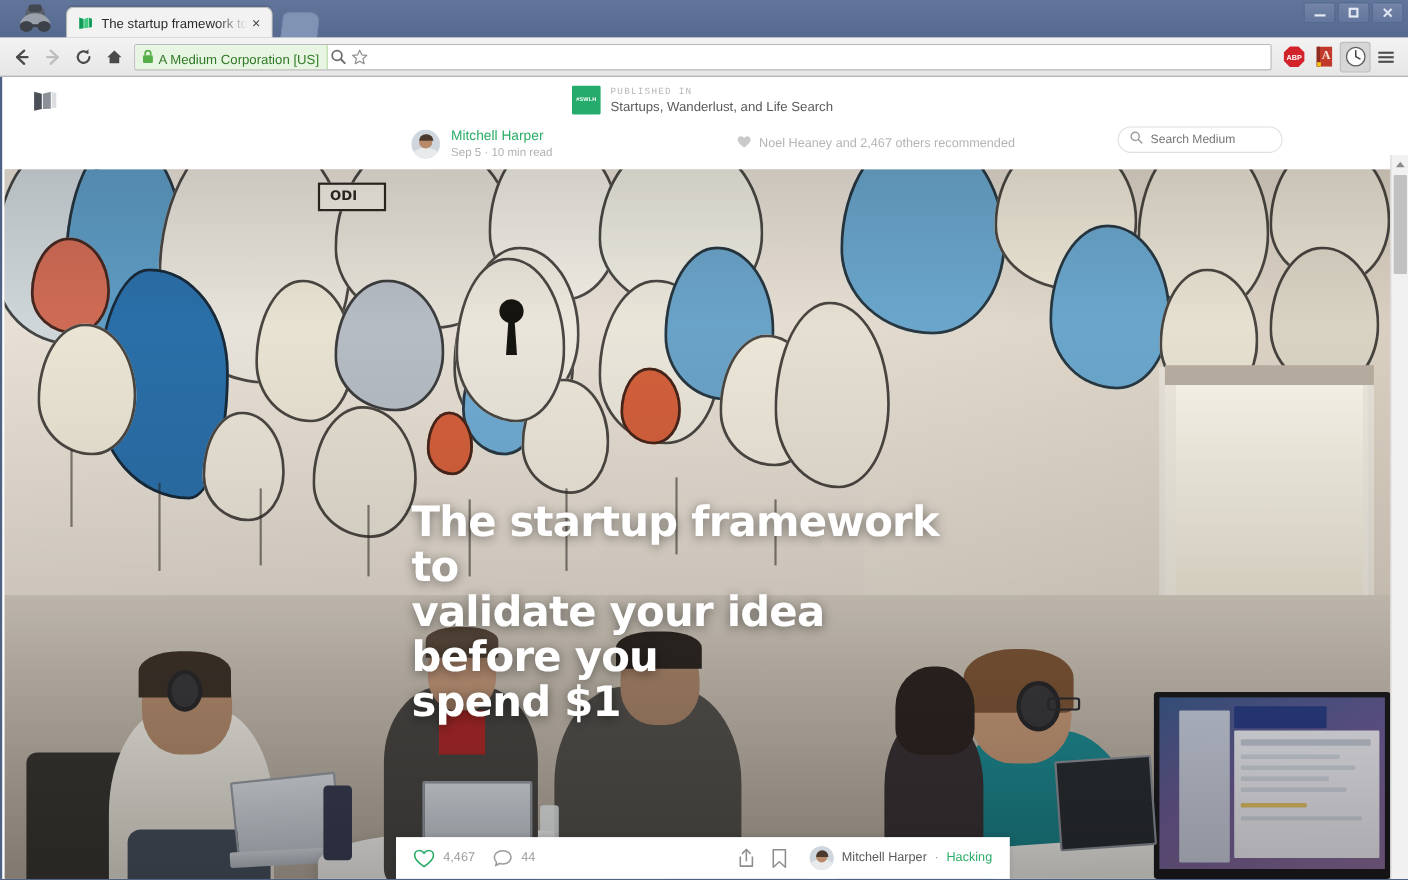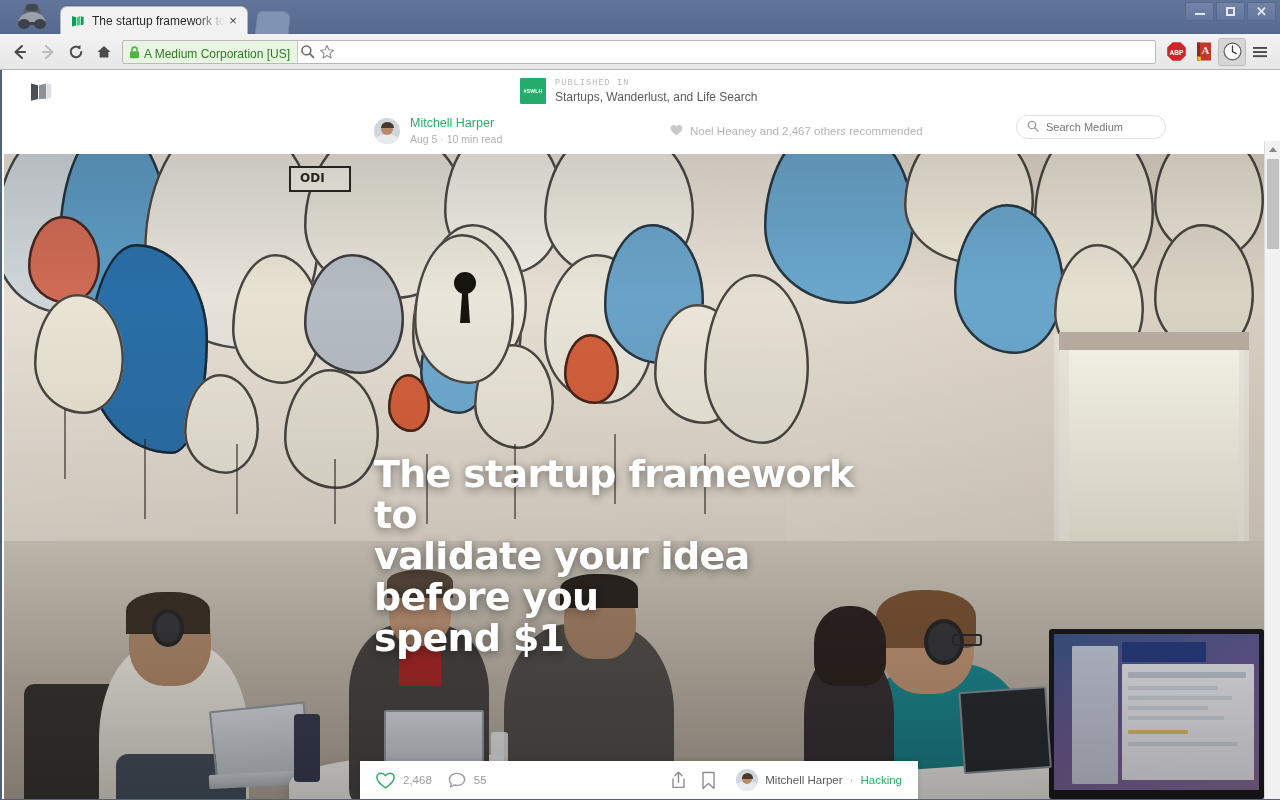--- a/index.html
+++ b/index.html
@@ -606,21 +606,21 @@
 
       <div id="byline-row">
         <div id="author-block">
           <span class="avatar">
             <span class="body"></span>
               <span class="face"></span>
               <span class="hair"></span>
           </span>
           <div>
             <div id="author-name">Mitchell Harper</div>
-            <div id="author-meta">Aug 5 · 10 min read</div>
+            <div id="author-meta">Sep 5 · 10 min read</div>
           </div>
         </div>
 
         <div id="recommend-block">
           <span>
             <svg width="13" height="12" viewBox="0 0 13 12">
                 <path d="M6.5 11.2 C2 8 0.6 5.8 0.6 3.9 C0.6 2.1 2 0.9 3.5 0.9 C4.7 0.9 5.9 1.6 6.5 2.6 C7.1 1.6 8.3 0.9 9.5 0.9 C11 0.9 12.4 2.1 12.4 3.9 C12.4 5.8 11 8 6.5 11.2 Z" fill="#c9c9c9"></path>
               </svg>
           </span>
           <span id="recommend-text">Noel Heaney and 2,467 others recommended</span>
@@ -756,27 +756,27 @@
 validate your idea before you
 spend $1</h1>
 
         <div id="action-bar">
           <div id="ab-left">
             <span class="ab-icon">
               <svg width="19" height="17" viewBox="0 0 19 17">
                   <path d="M9.5 15.8 C2.6 11 .9 8 .9 5.4 C.9 3 2.8 1.2 5 1.2 C6.8 1.2 8.5 2.2 9.5 3.7 C10.5 2.2 12.2 1.2 14 1.2 C16.2 1.2 18.1 3 18.1 5.4 C18.1 8 16.4 11 9.5 15.8 Z" stroke="#2bad68" stroke-width="1.5" fill="none" stroke-linejoin="round"></path>
                 </svg>
             </span>
-            <span class="ab-count">2,468</span>
+            <span class="ab-count">4,467</span>
             <span class="ab-icon" style="margin-left:8px">
               <svg width="18" height="17" viewBox="0 0 18 17">
                   <path d="M9 1.4 C13.4 1.4 16.6 4 16.6 7.4 C16.6 10.8 13.4 13.4 9 13.4 C7.9 13.4 6.9 13.25 6 13 L2.6 15 L3.4 11.9 C2.1 10.75 1.4 9.2 1.4 7.4 C1.4 4 4.6 1.4 9 1.4 Z" stroke="#9b9b9b" stroke-width="1.4" fill="none" stroke-linejoin="round"></path>
                 </svg>
             </span>
-            <span class="ab-count">55</span>
+            <span class="ab-count">44</span>
           </div>
 
           <div id="ab-right">
             <span class="ab-icon">
               <svg width="17" height="18" viewBox="0 0 17 18">
                   <path d="M3 7.6 V16.4 H14 V7.6" stroke="#8d8d8d" stroke-width="1.4" fill="none" stroke-linejoin="round"></path>
                   <path d="M8.5 1.4 V11.4" stroke="#8d8d8d" stroke-width="1.4" stroke-linecap="round"></path>
                   <path d="M5 4.8 L8.5 1.3 L12 4.8" stroke="#8d8d8d" stroke-width="1.4" fill="none" stroke-linecap="round" stroke-linejoin="round"></path>
                 </svg>
             </span>

